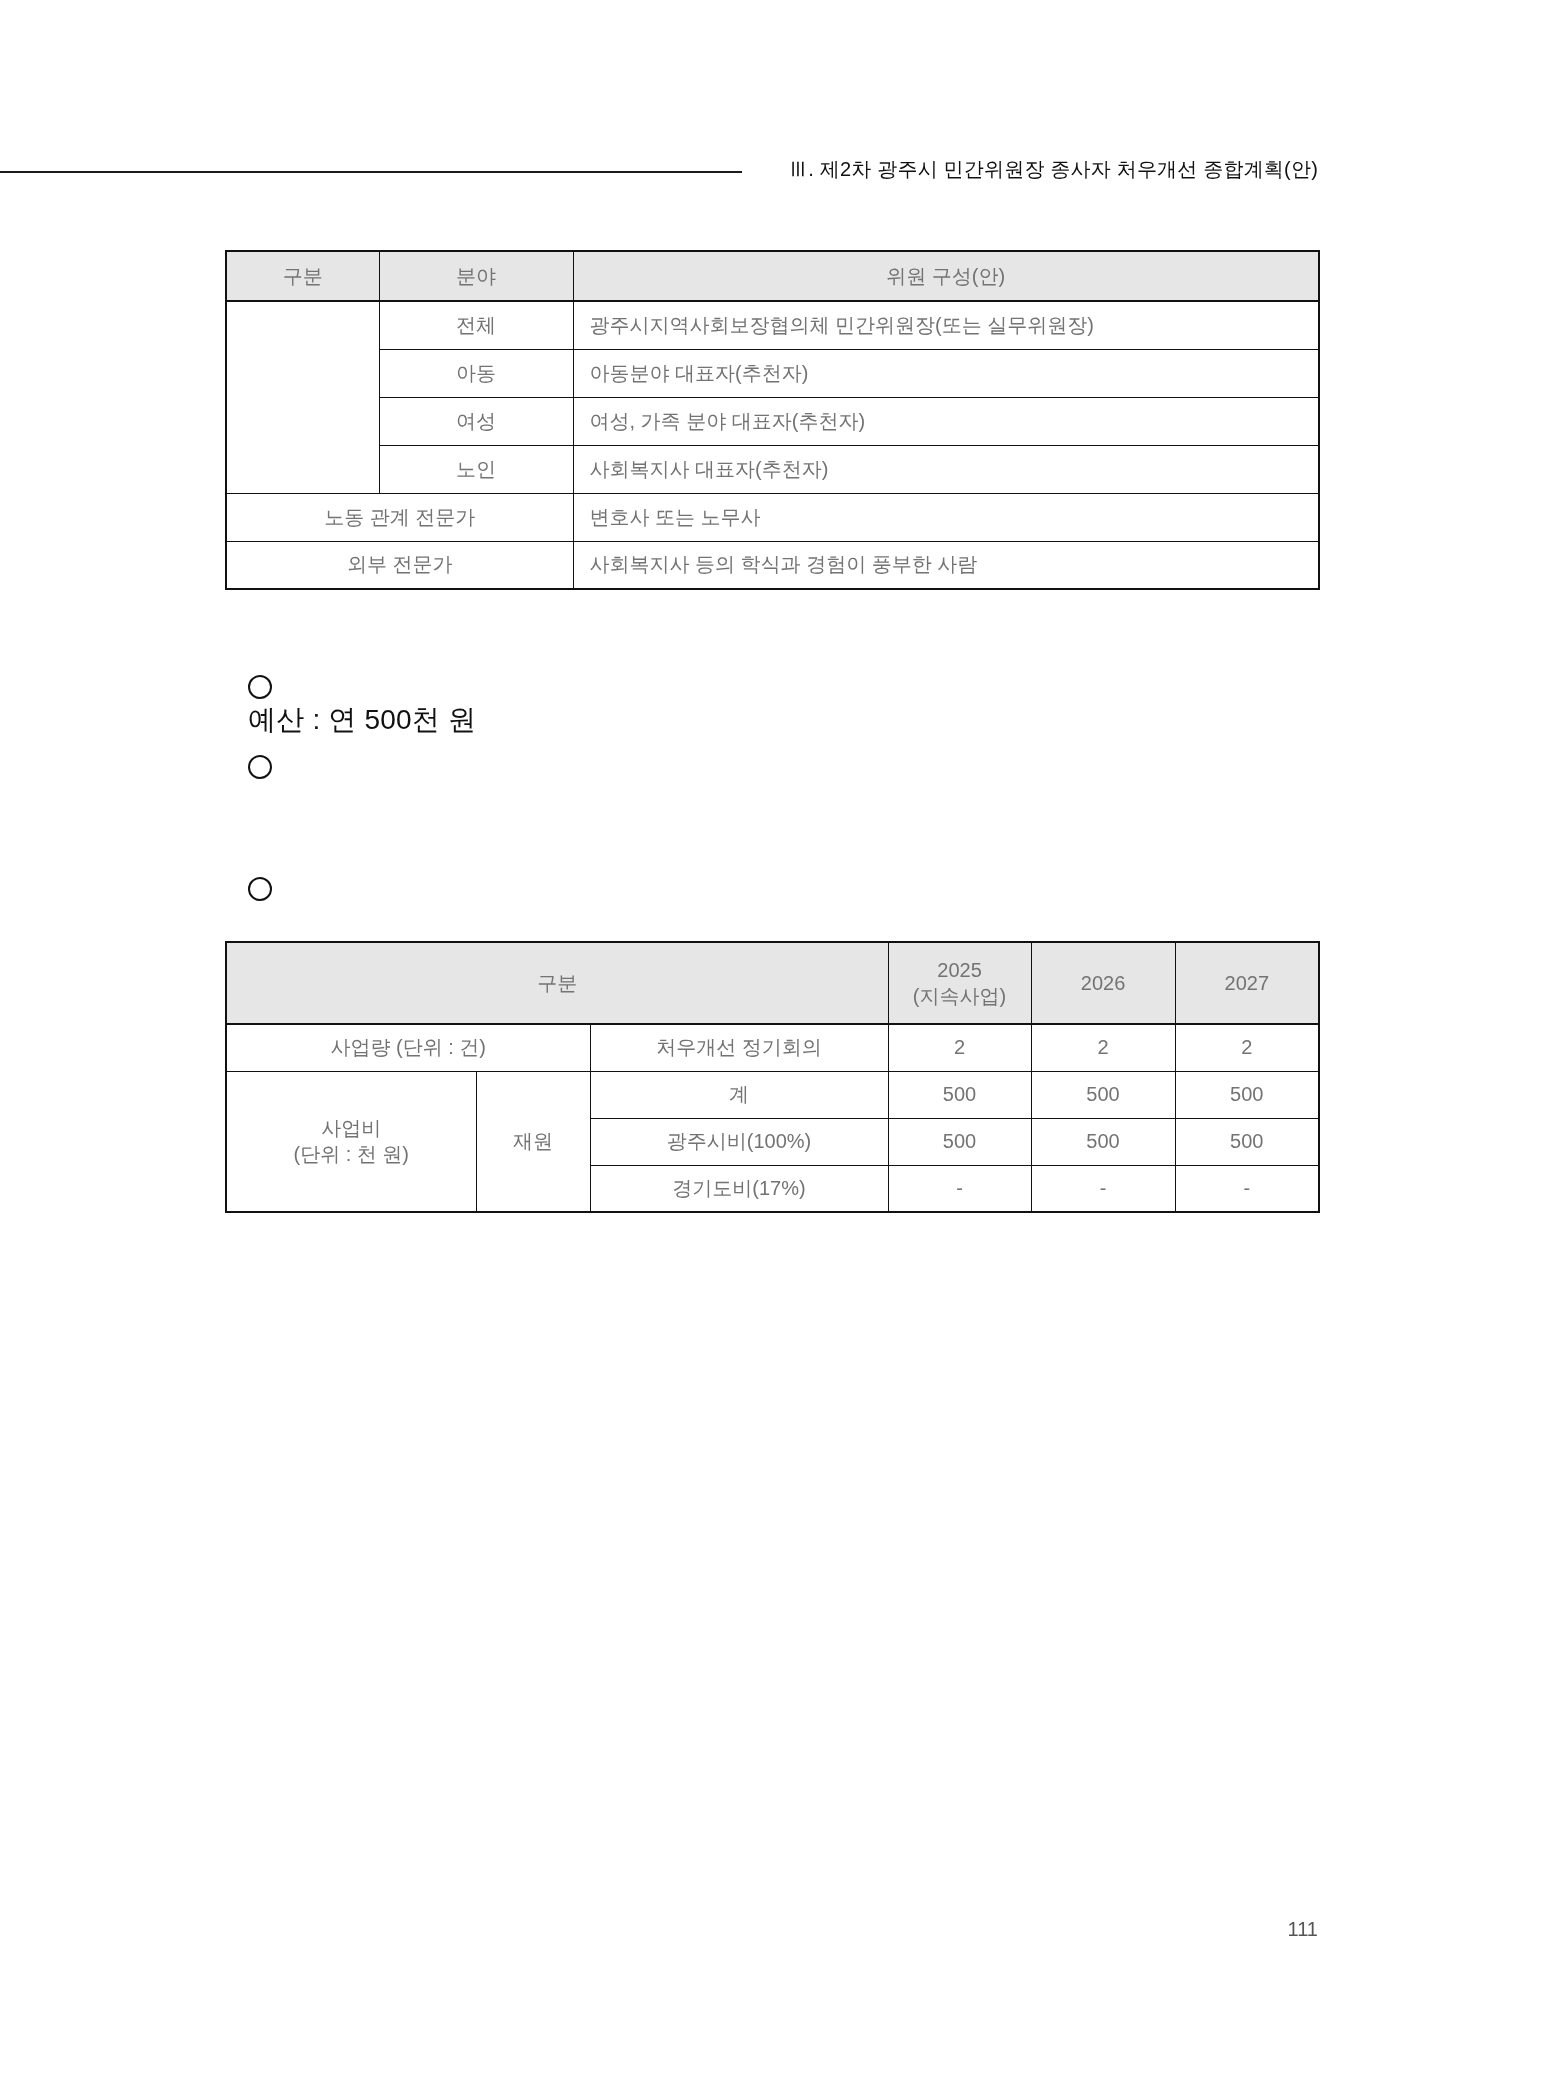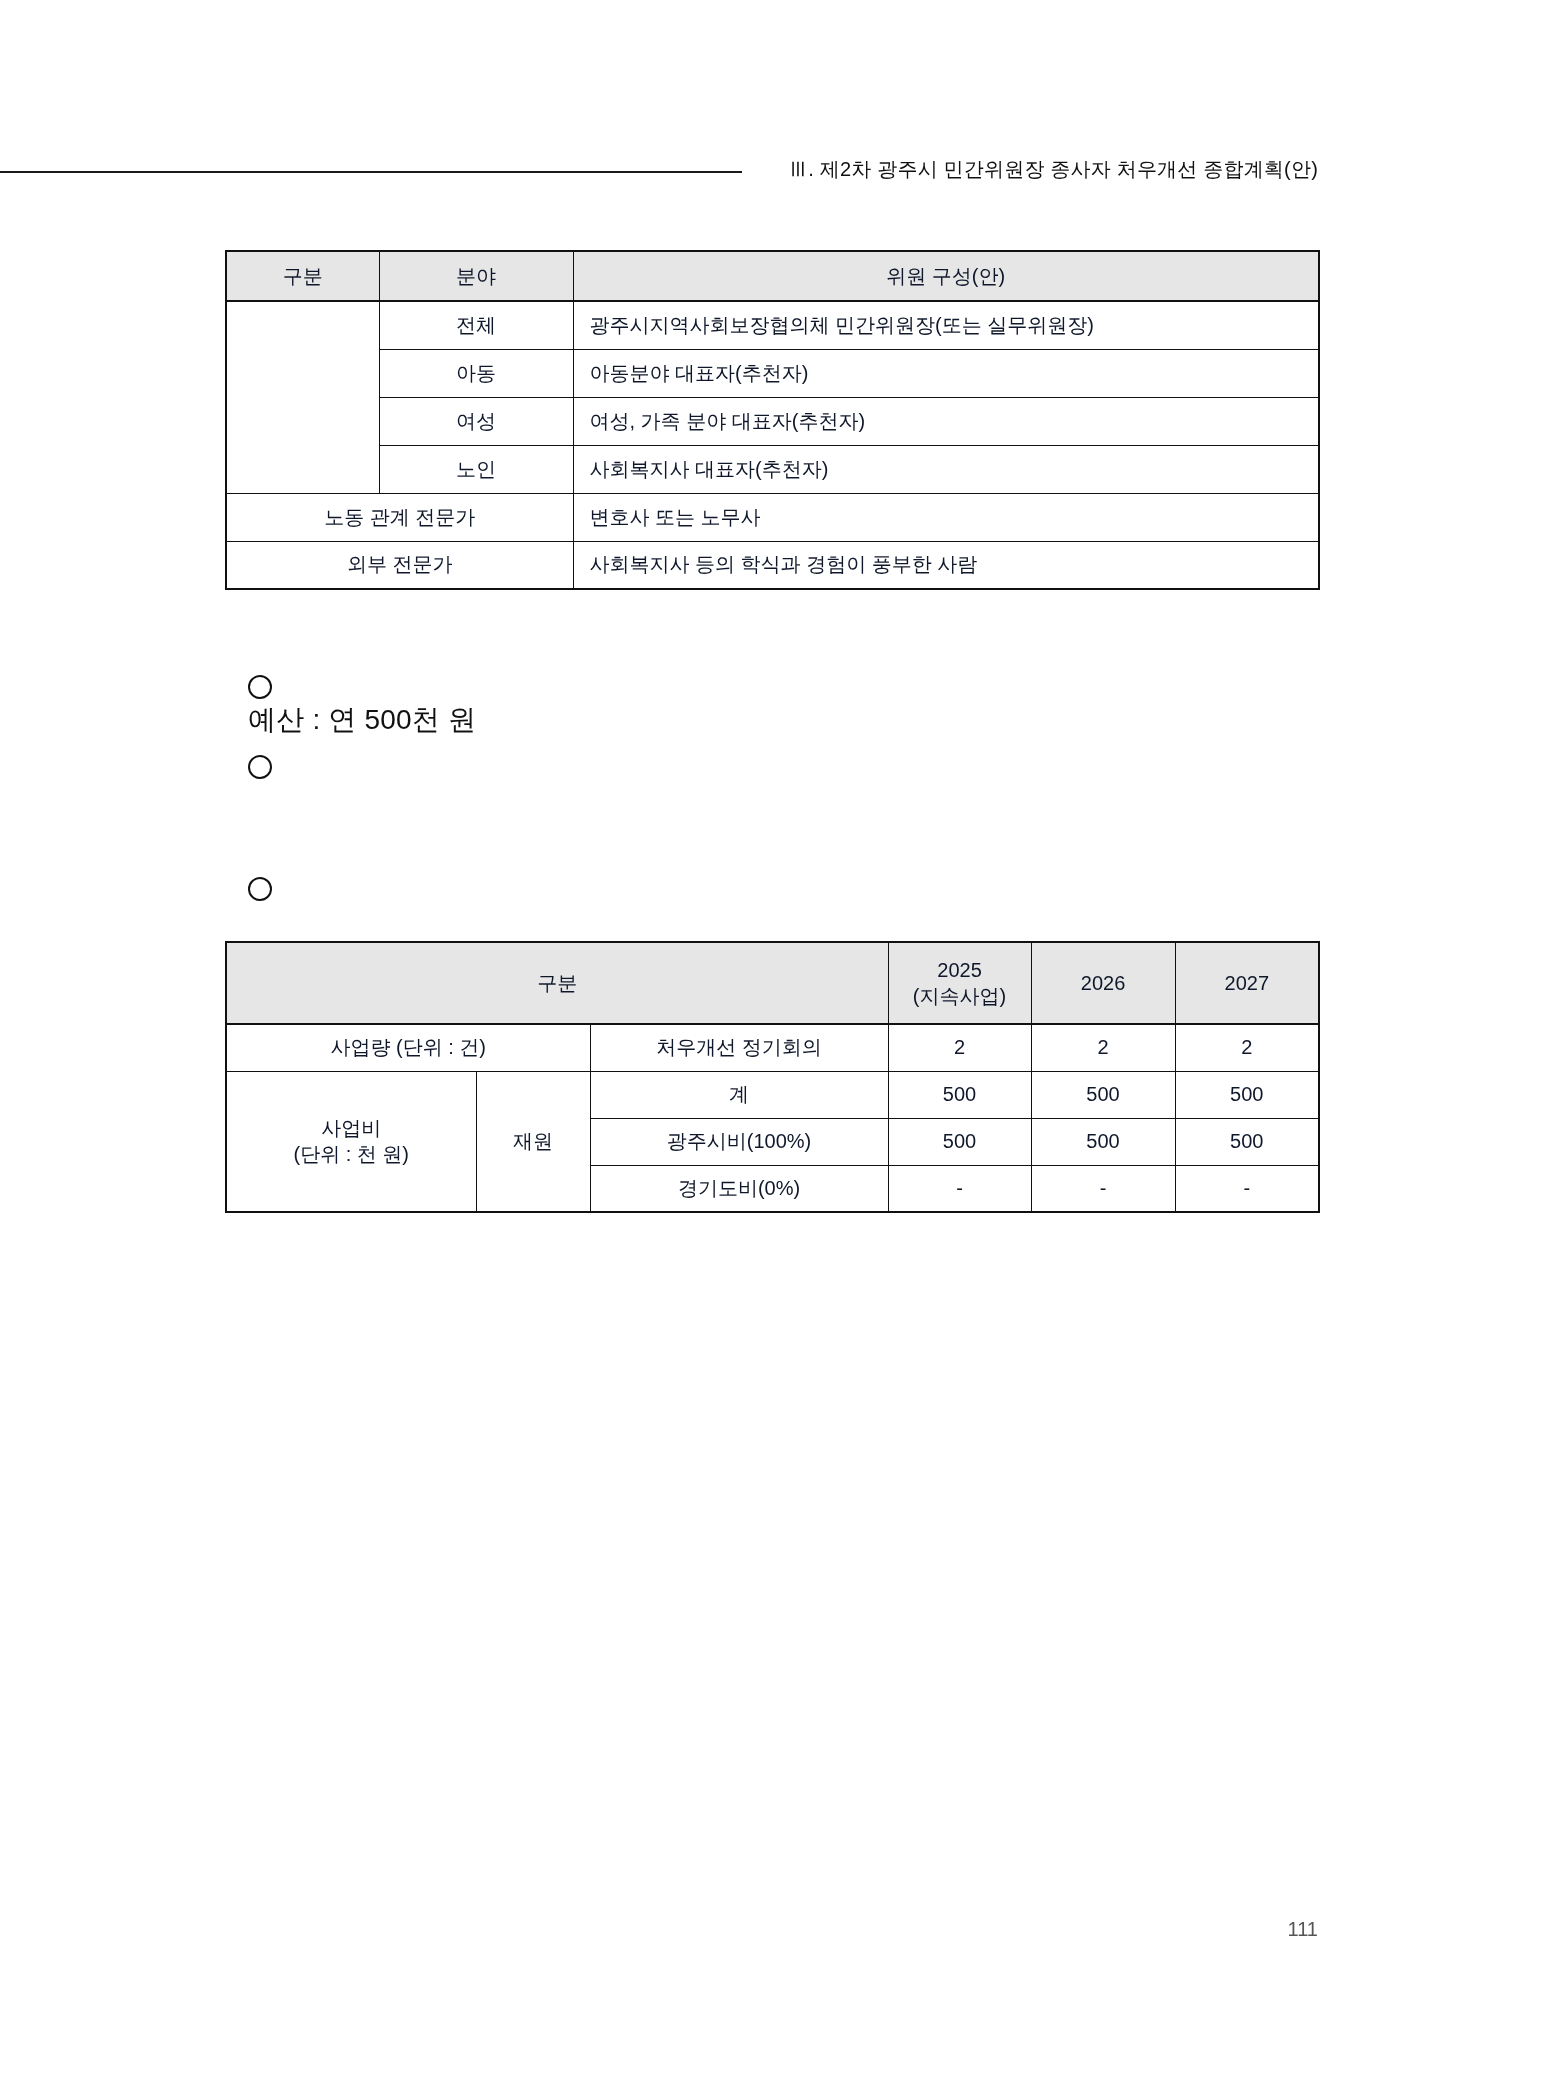--- a/index.html
+++ b/index.html
@@ -39,21 +39,21 @@
   }
 
   
   table.doc-table {
     position: absolute;
     left: 225px;
     border-collapse: collapse;
     table-layout: fixed;
     width: 1093px;
     font-size: 20px;
-    color: #0f172a;
+    color: #737373;
   }
   table.doc-table td, table.doc-table th {
     border: 1px solid #111111;
     text-align: center;
     vertical-align: middle;
     padding: 0 6px;
     font-weight: normal;
     overflow: hidden;
     white-space: nowrap;
   }
@@ -213,21 +213,21 @@
       <td>500</td>
       <td>500</td>
     </tr>
     <tr class="body">
       <td>광주시비(100%)</td>
       <td>500</td>
       <td>500</td>
       <td>500</td>
     </tr>
     <tr class="body">
-      <td>경기도비(0%)</td>
+      <td>경기도비(17%)</td>
       <td>-</td>
       <td>-</td>
       <td>-</td>
     </tr>
   </tbody>
     </table>
 
   <div class="page-number">111</div>
 
 </div>

